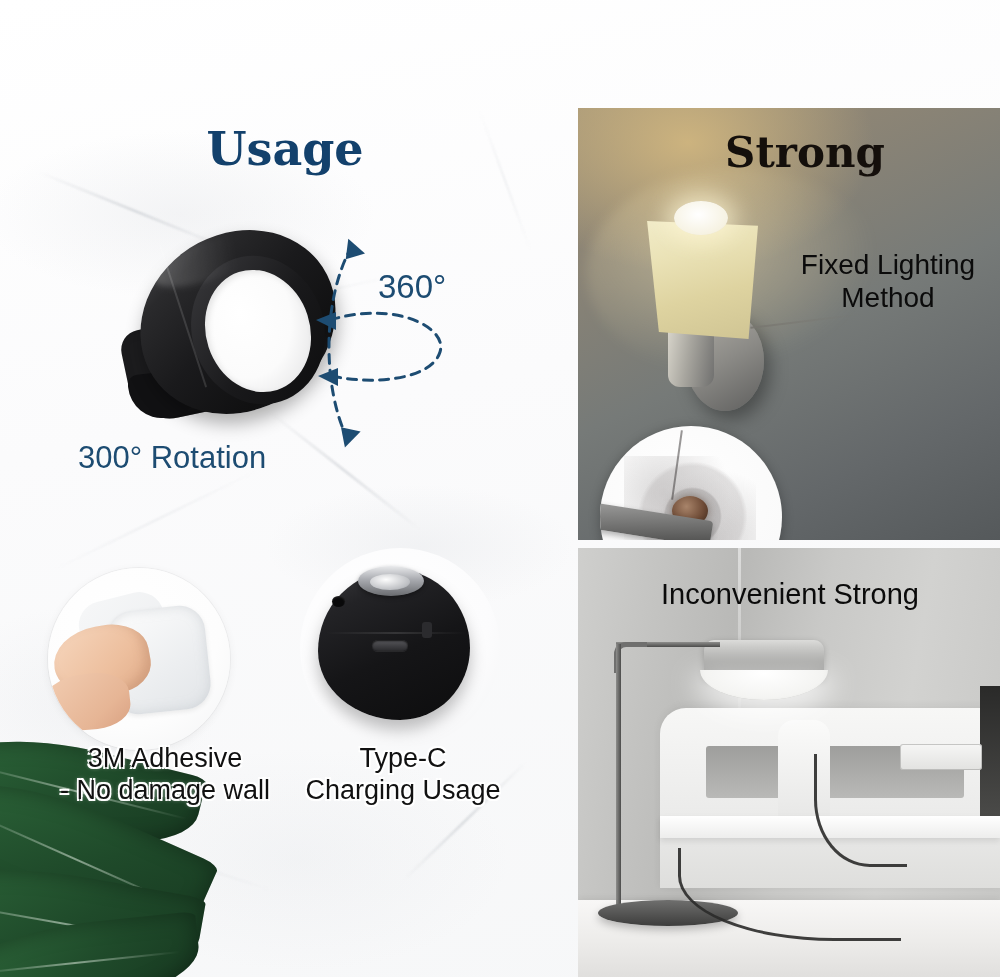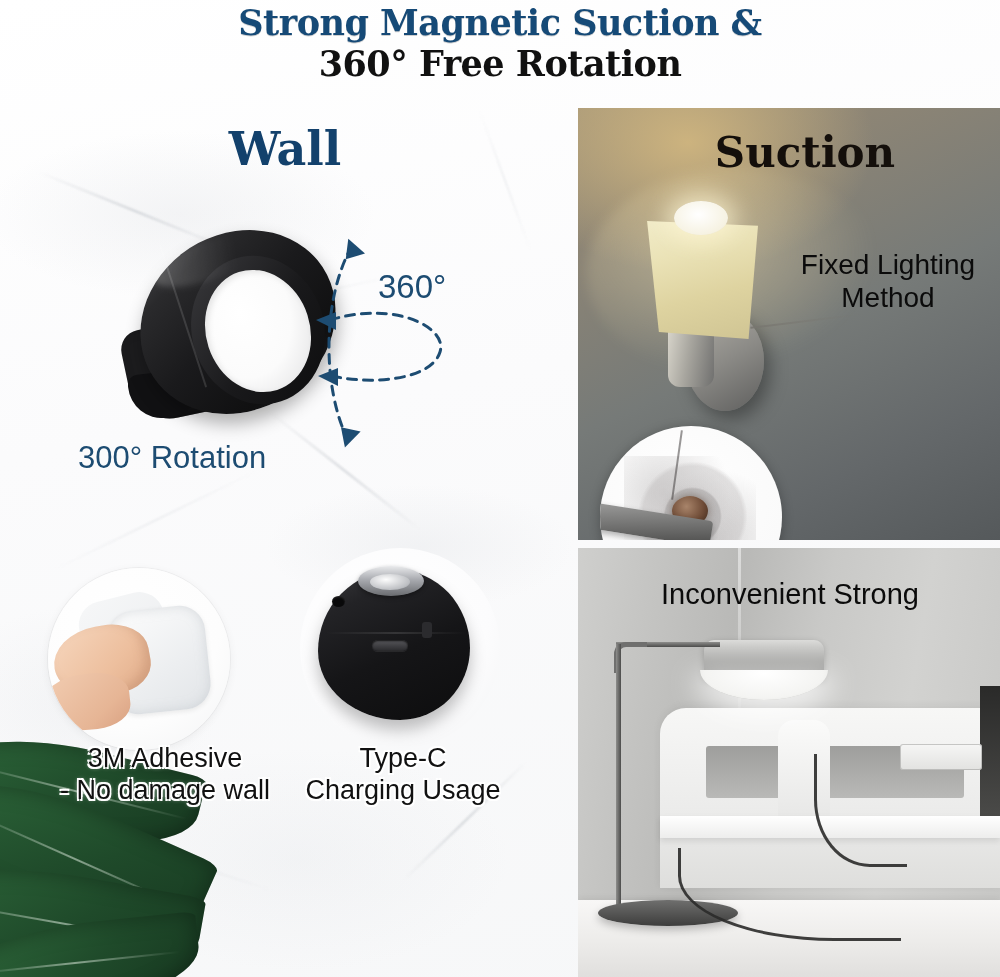--- a/index.html
+++ b/index.html
@@ -345,26 +345,22 @@
     <div class="vein" style="left:30px;top:210px;width:210px;transform:rotate(22deg);"></div>
     <div class="vein2" style="left:150px;top:300px;width:260px;transform:rotate(-12deg);"></div>
     <div class="vein" style="left:250px;top:470px;width:190px;transform:rotate(38deg);"></div>
     <div class="vein2" style="left:40px;top:520px;width:230px;transform:rotate(-26deg);"></div>
     <div class="vein" style="left:330px;top:640px;width:180px;transform:rotate(62deg);"></div>
     <div class="vein2" style="left:430px;top:180px;width:150px;transform:rotate(70deg);"></div>
     <div class="vein2" style="left:80px;top:860px;width:200px;transform:rotate(18deg);"></div>
     <div class="vein" style="left:380px;top:820px;width:170px;transform:rotate(-44deg);"></div>
   </div>
 
-  <div class="title">
-    <div class="l1">Strong Magnetic Suction &amp;</div>
-    <div class="l2">360° Free Rotation</div>
-  </div>
-
-  <div class="ours">Wall</div>
+
+  <div class="ours">Usage</div>
 
   <div class="hero">
     <div class="bracket"></div>
     <div class="body"></div>
     <div class="rim"></div>
     <div class="lens"></div>
     <div class="seam"></div>
     <div class="gloss"></div>
   </div>
 
@@ -433,21 +429,21 @@
     <div class="wire"></div>
 
     <div class="circ-dmg">
       <div class="rubble"></div>
       <div class="crack"></div>
       <div class="anchor"></div>
       <div class="chisel"></div>
     </div>
   </div>
 
-  <div class="others">Suction</div>
+  <div class="others">Strong</div>
 
   <div class="lbl lbl-fixed">
     <span>Fixed Lighting</span><br>
     <span>Method</span>
   </div>
 
   <div class="panel panel-bot">
     <div class="wallseam"></div>
     <div class="headboard"></div>
     <div class="hb-slot"></div>

